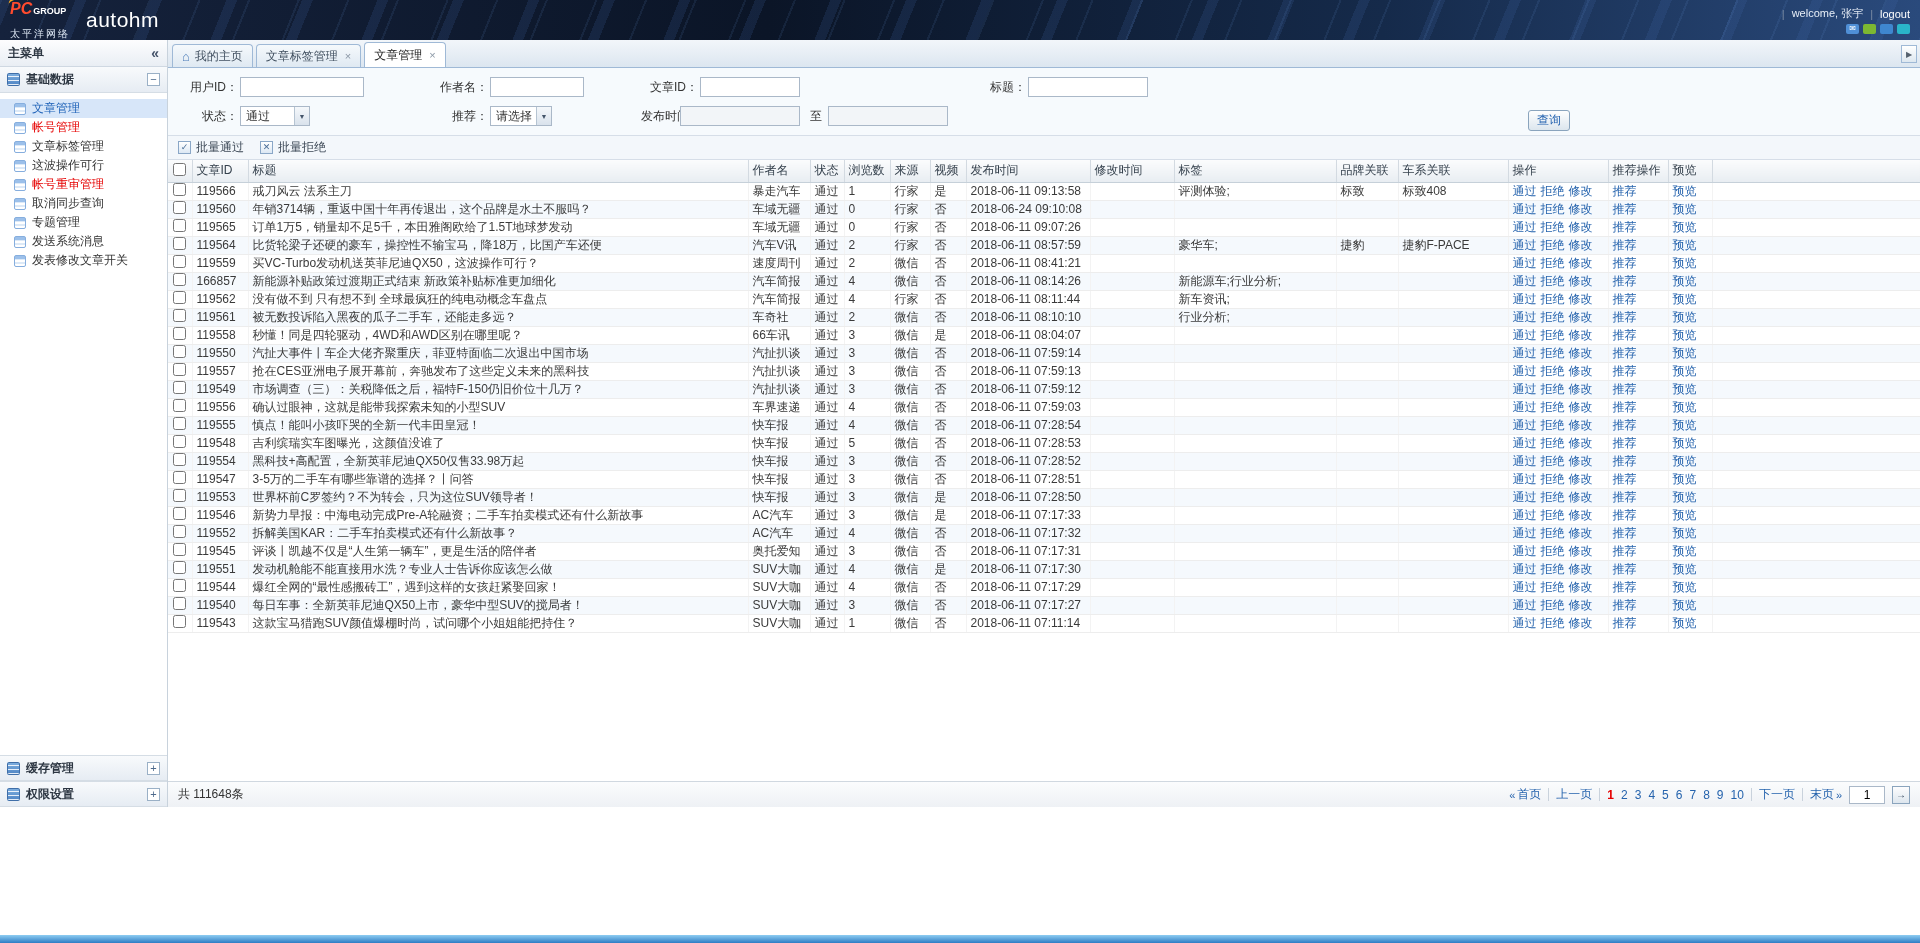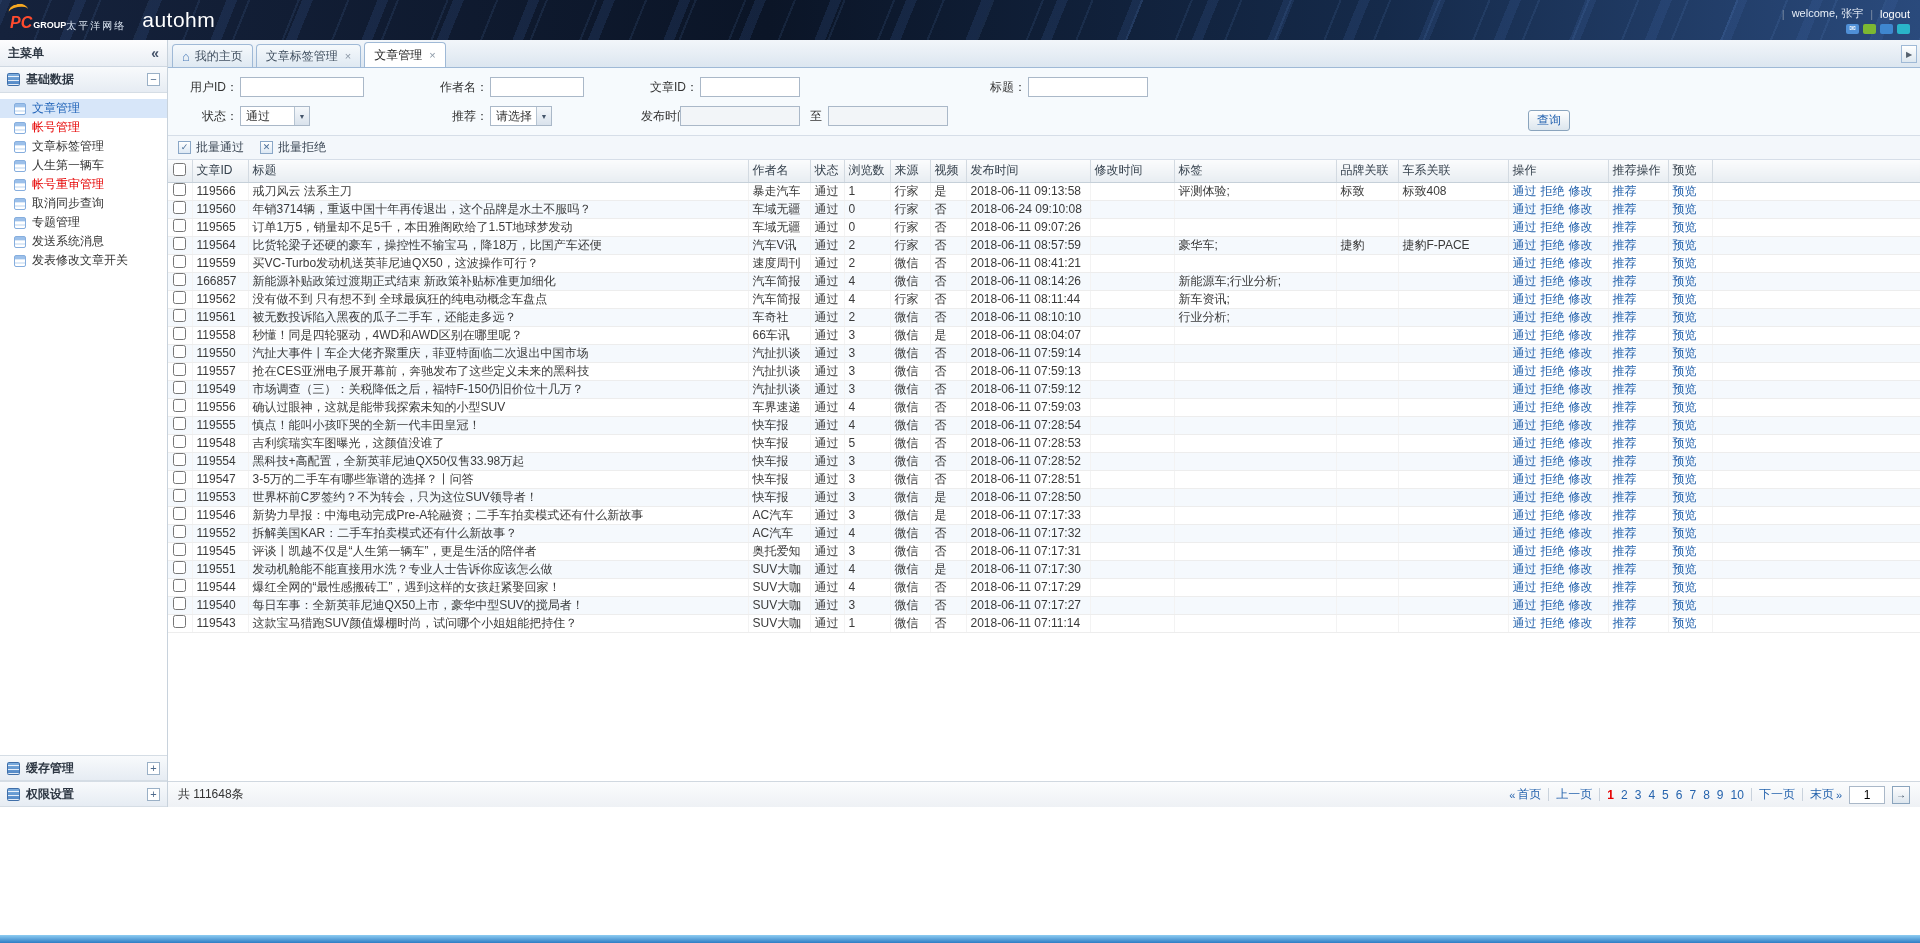--- a/index.html
+++ b/index.html
@@ -7,21 +7,21 @@
   body{font-family:"Liberation Sans","DejaVu Sans",sans-serif;font-size:12px;color:#333;background:#fff}
   .app{width:1920px;height:943px;display:flex;flex-direction:column}
 
   
   .topbar{height:40px;flex:none;display:flex;align-items:center;padding-left:10px;position:relative;
     background-color:#0d1930;
     background-image:
       repeating-linear-gradient(112deg, rgba(110,160,230,0.10) 0 2px, rgba(0,0,0,0) 2px 46px),
       repeating-linear-gradient(112deg, rgba(70,110,180,0.16) 0 10px, rgba(0,0,0,0) 10px 70px),
       linear-gradient(90deg,#15223c,#0b1527 40%,#152a4a 72%,#2a4a7c);}
-  .logo{display:flex;line-height:1}
+  .logo{display:flex;flex-direction:column;line-height:1}
   .logo-top{display:flex;align-items:flex-end;gap:1px;position:relative}
   .swoosh{position:absolute;left:-2px;top:-5px;width:20px;height:9px;border-top:3px solid #f6a821;border-radius:50%/80% 80% 0 0;transform:rotate(-10deg)}
   .logo .pc{color:#ff4b2e;font-weight:bold;font-style:italic;font-size:16px}
   .logo .group{color:#fff;font-size:9px;font-weight:bold;padding-bottom:1px}
   .logo-cn{color:#dde7f3;font-size:10px;letter-spacing:2px;margin-top:12px}
   .app-name{color:#fff;font-size:21px;margin-left:16px;letter-spacing:.5px}
   .topbar-right{margin-left:auto;display:flex;flex-direction:column;align-items:flex-end;gap:3px;padding:3px 10px}
   .tr-line1{color:#e7eef7;font-size:11px;display:flex;align-items:center;gap:7px}
   .tr-line1 .sep{color:#7b8ba4}
   .tr-line1 a{color:#fff;text-decoration:none;cursor:pointer}
@@ -160,21 +160,21 @@
           <div class="side-item alert">
             <span class="icon-grid"></span>
             <span class="side-item-label">帐号管理</span>
           </div>
           <div class="side-item">
             <span class="icon-grid"></span>
             <span class="side-item-label">文章标签管理</span>
           </div>
           <div class="side-item">
             <span class="icon-grid"></span>
-            <span class="side-item-label">人生第一辆车</span>
+            <span class="side-item-label">这波操作可行</span>
           </div>
           <div class="side-item alert">
             <span class="icon-grid"></span>
             <span class="side-item-label">帐号重审管理</span>
           </div>
           <div class="side-item">
             <span class="icon-grid"></span>
             <span class="side-item-label">取消同步查询</span>
           </div>
           <div class="side-item">

